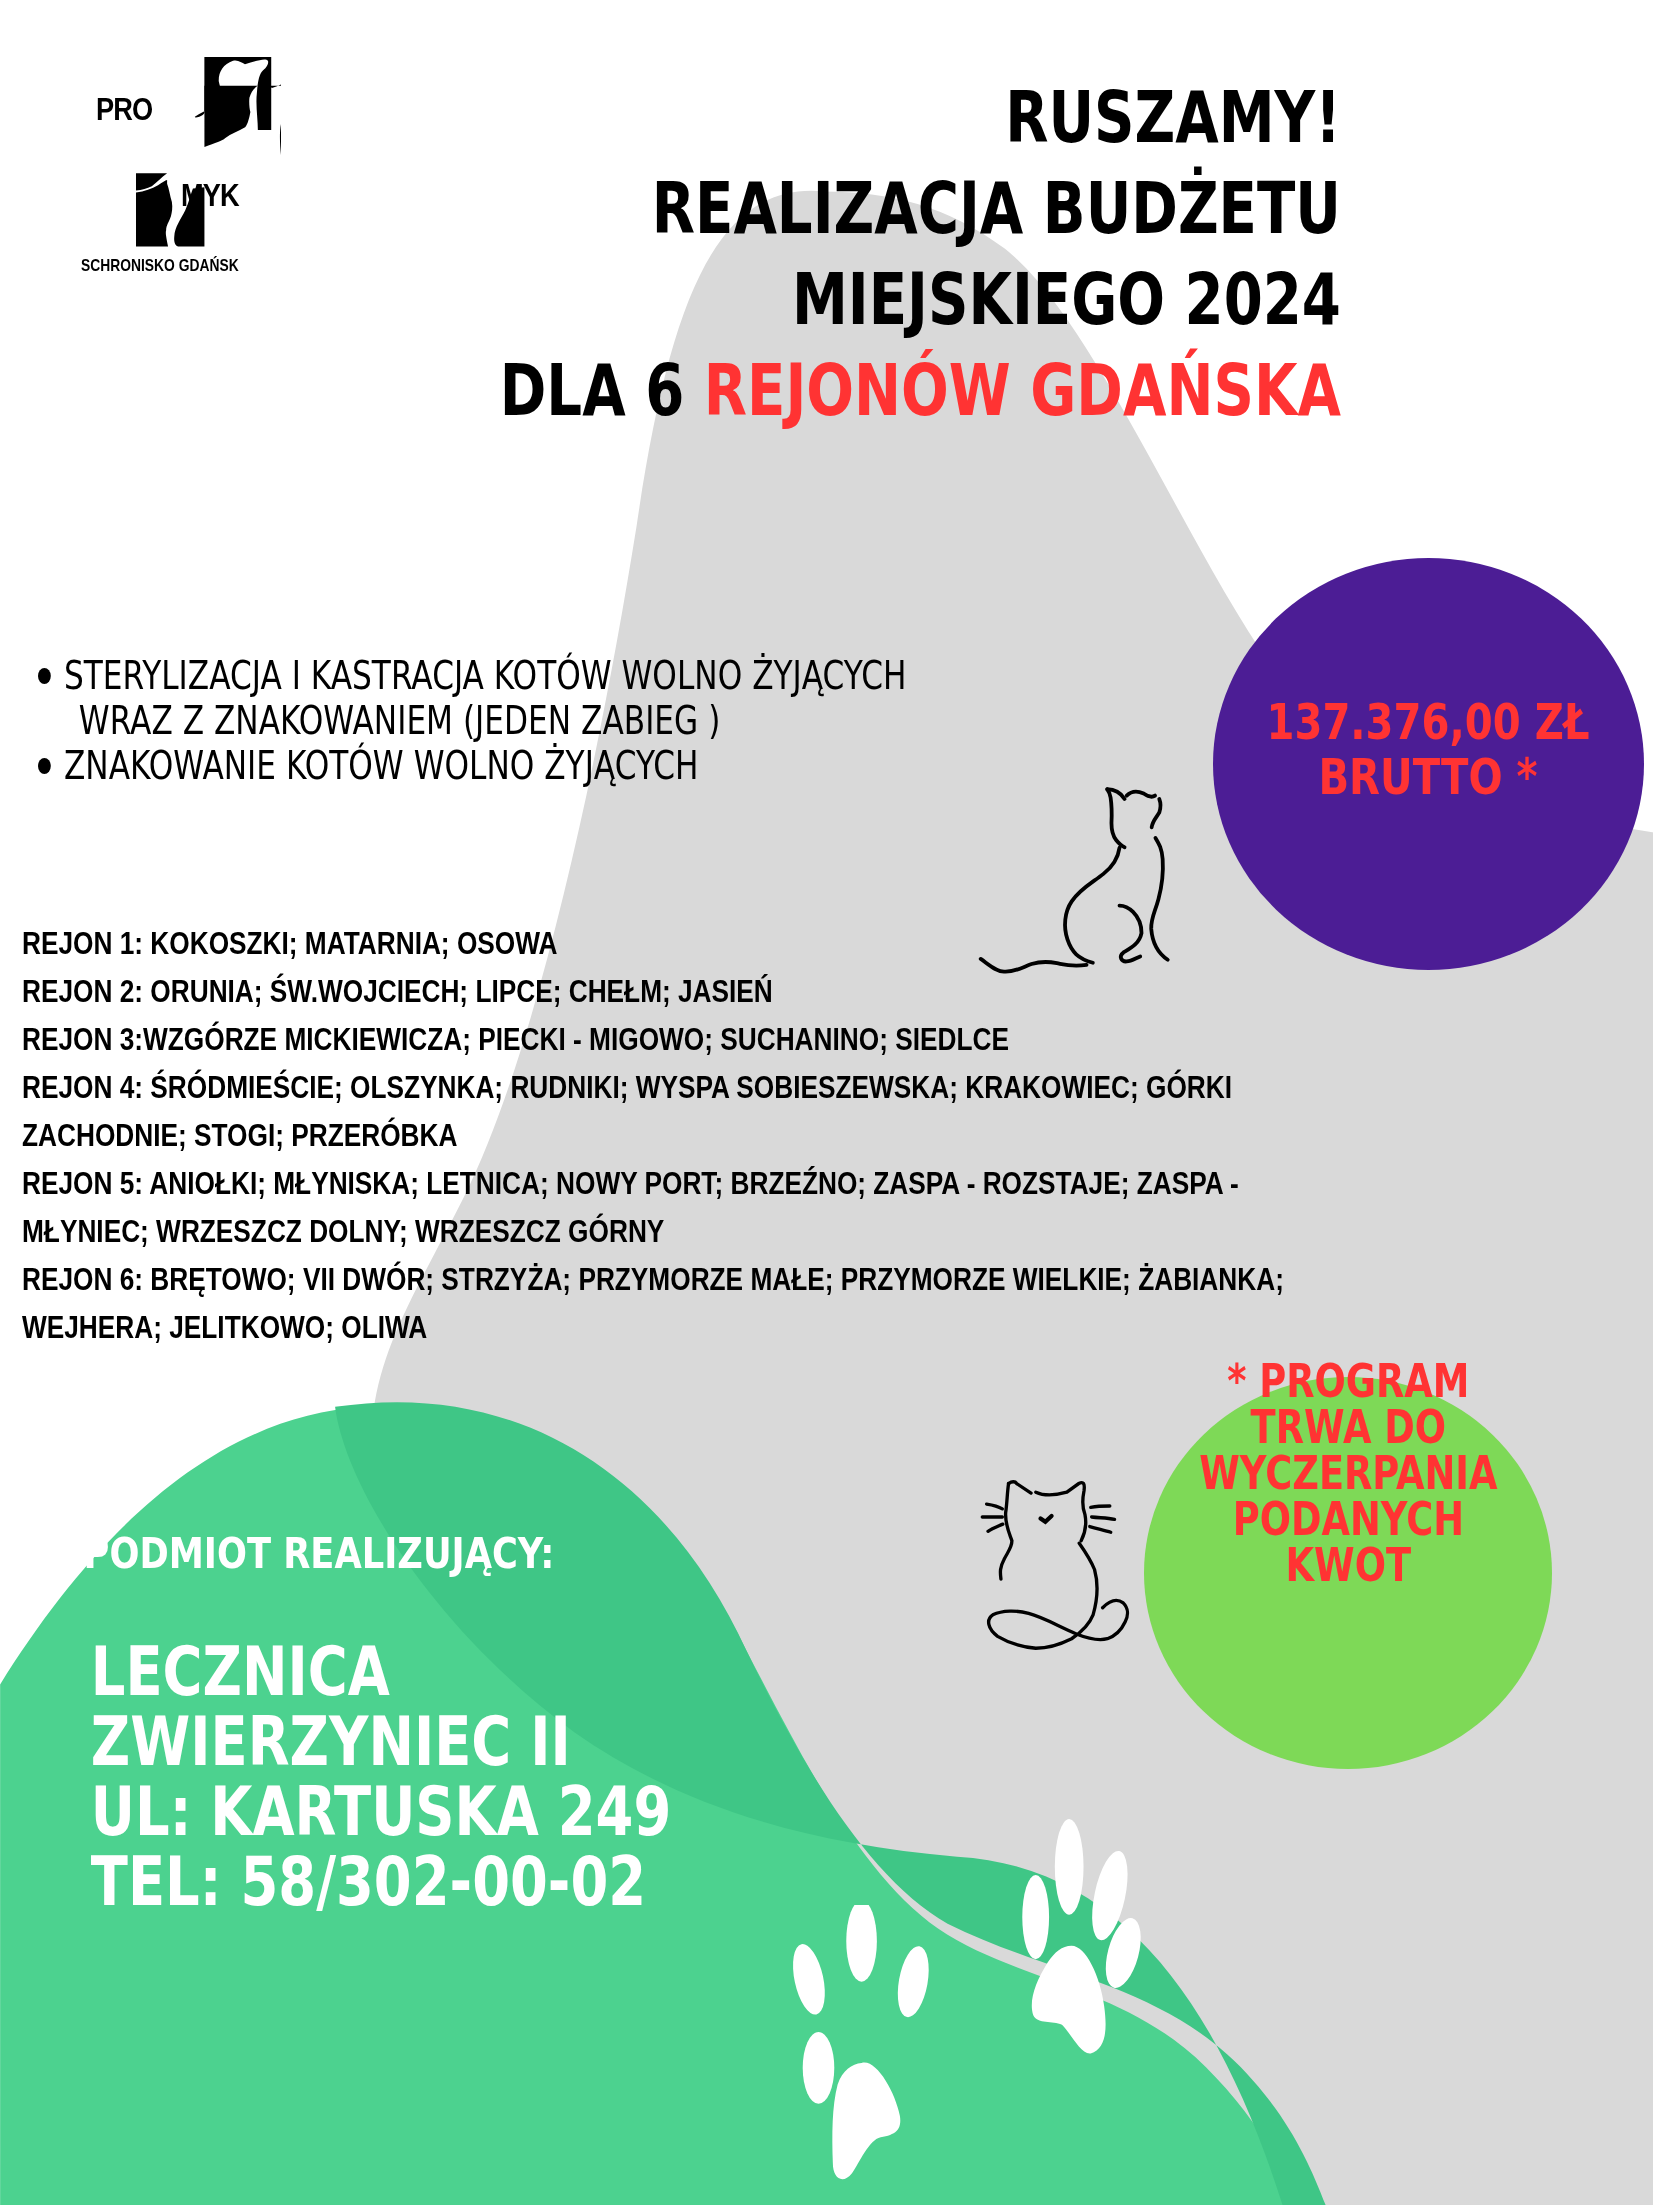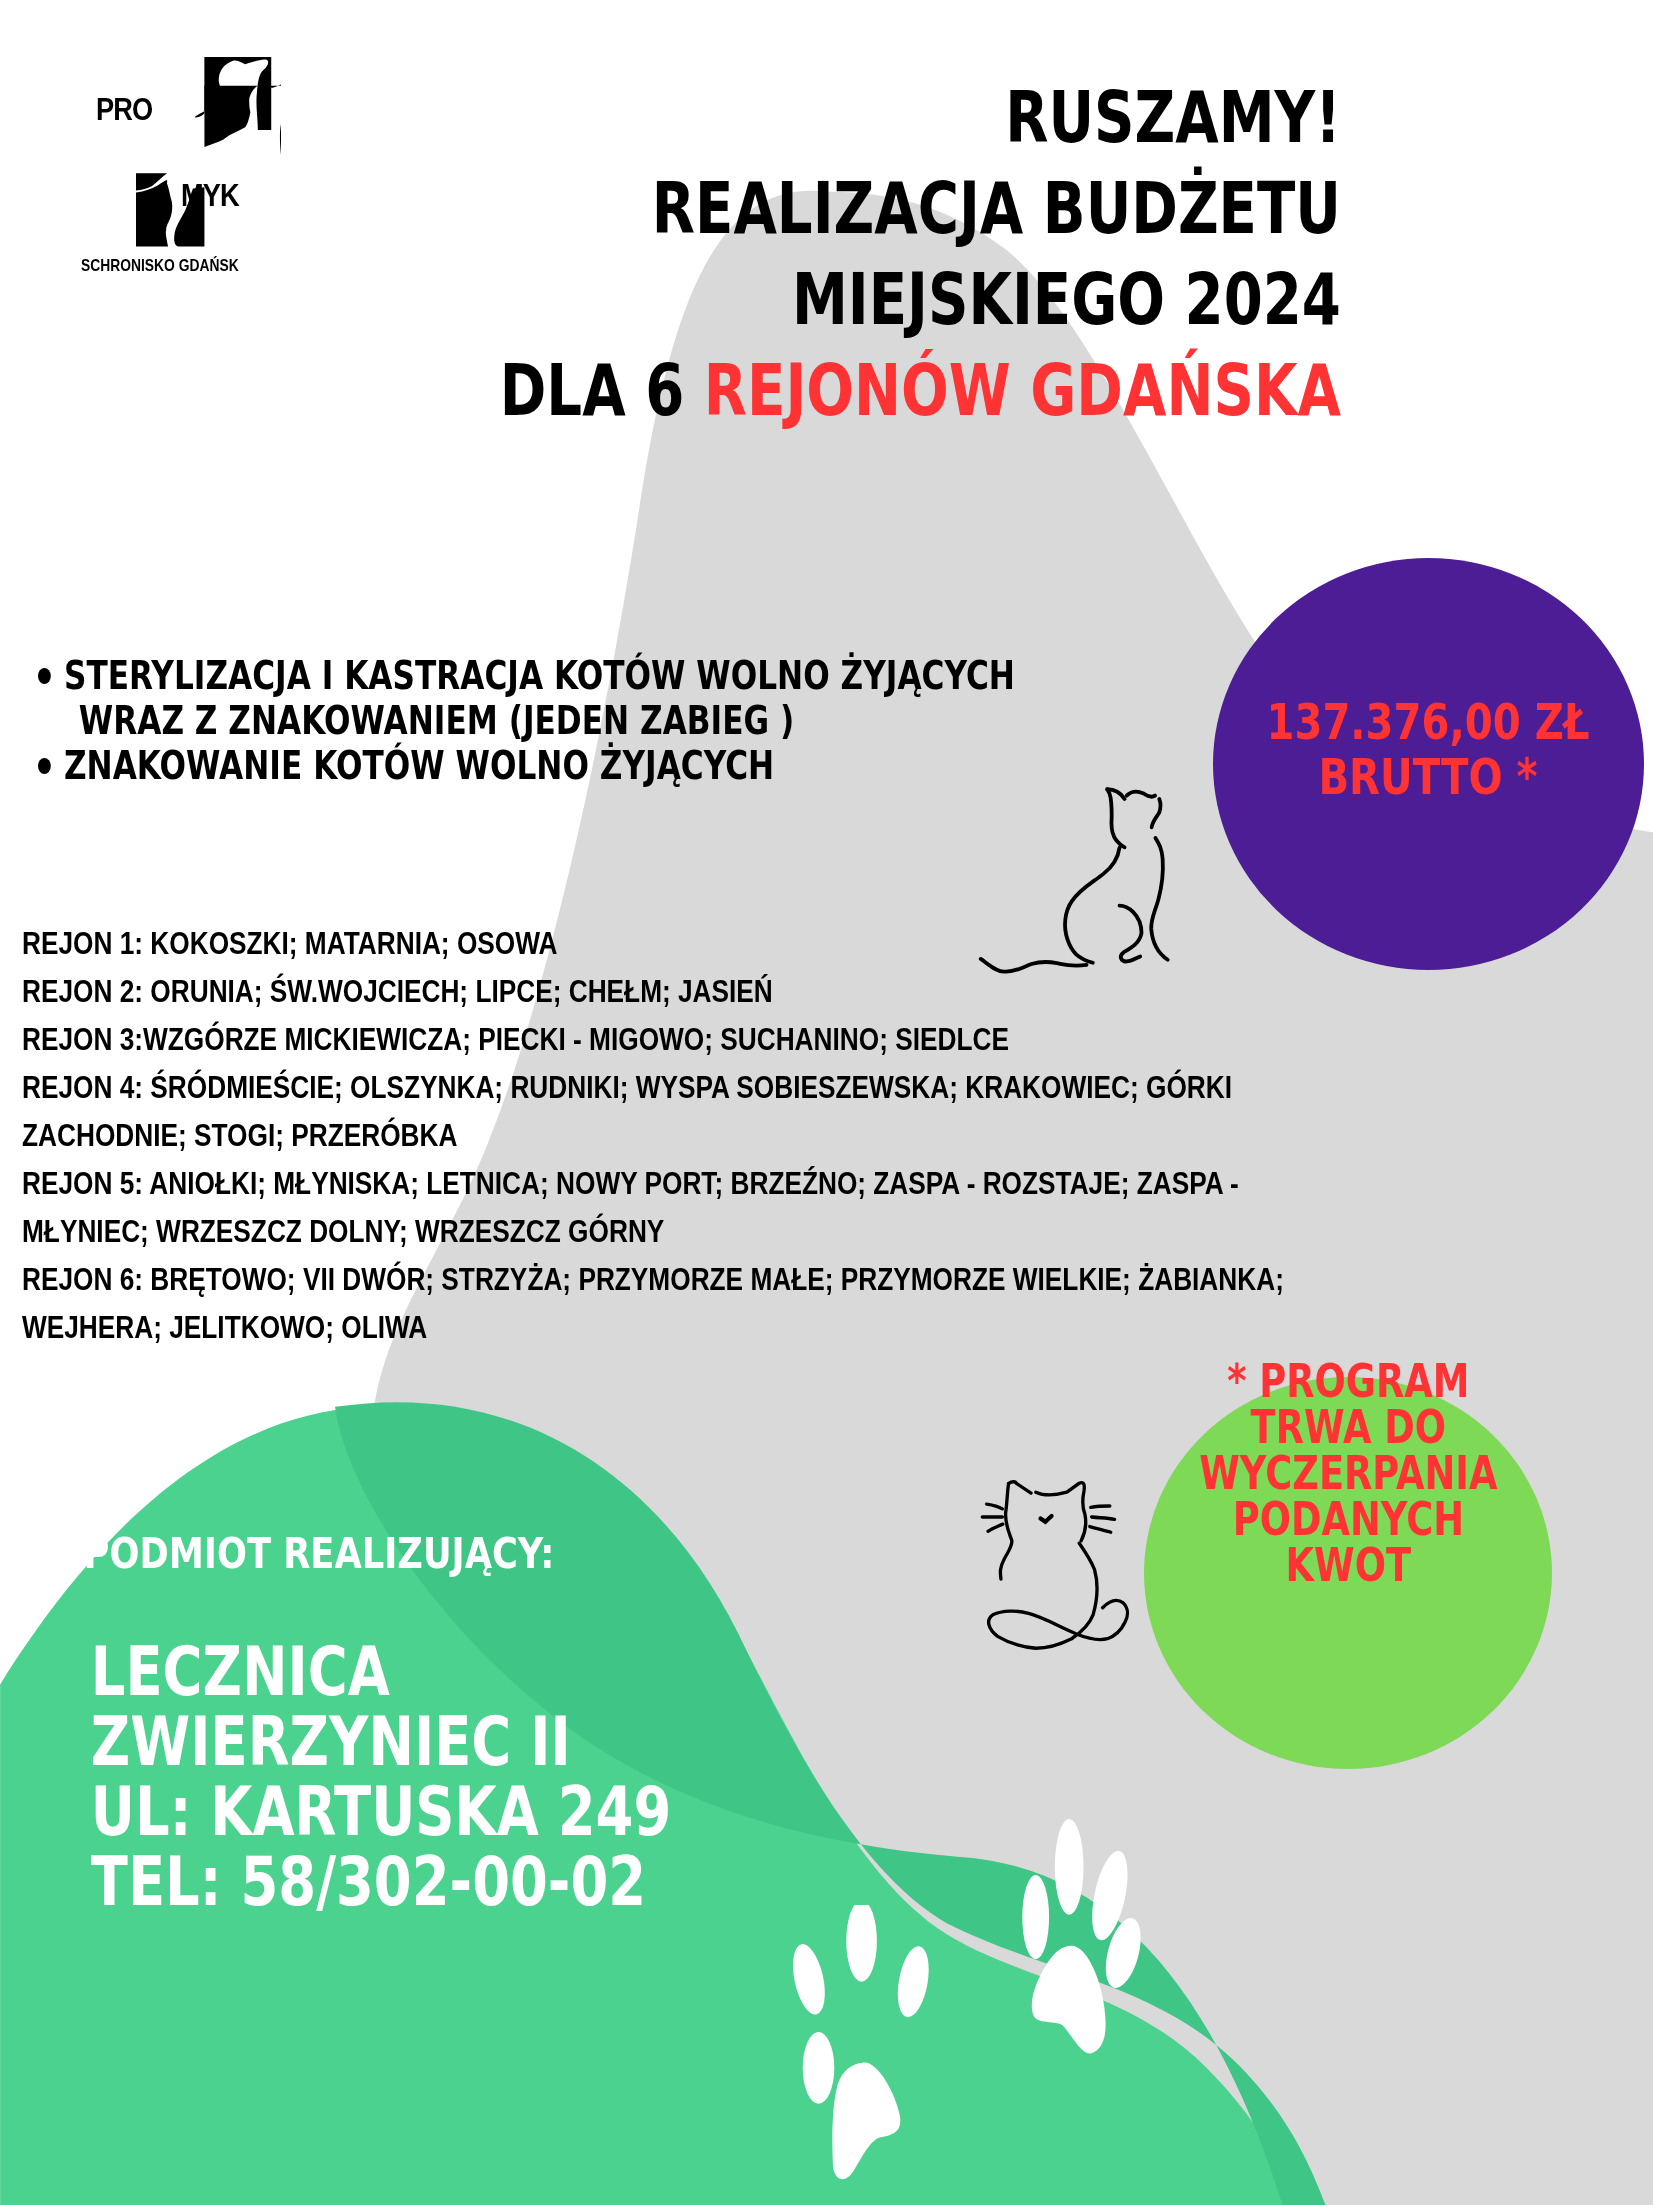--- a/index.html
+++ b/index.html
@@ -6,21 +6,21 @@
   body { width: 1654px; height: 2205px; position: relative; overflow: hidden; background: #ffffff; font-family: "DejaVu Sans", sans-serif; }
   .abs { position: absolute; }
   #bg { position: absolute; left: 0; top: 0; width: 1654px; height: 2205px; }
   .logo { left: 80px; top: 57px; width: 201px; height: 225px; }
   .logo .pro { position: absolute; left: 16.3px; top: 34px; font: bold 32px "Liberation Sans", sans-serif; letter-spacing: -1px; transform: scaleX(0.85); transform-origin: left top; color: #000; }
   .logo .myk { position: absolute; left: 101px; top: 120px; font: bold 32px "Liberation Sans", sans-serif; letter-spacing: -1px; transform: scaleX(0.85); transform-origin: left top; color: #000; }
   .logo .sub { position: absolute; left: 1px; top: 199px; font: bold 16.3px "Liberation Sans", sans-serif; transform: scaleX(0.85); transform-origin: left top; color: #000; white-space: nowrap; }
   .title { left: 191px; top: 72px; width: 1292px; text-align: right; font-family: "DejaVu Sans", sans-serif; font-weight: bold; color: #000; }
   .title .line { font-size: 72px; line-height: 91px; transform: scaleX(0.78); white-space: nowrap; }
   .title .red { color: #ff3333; }
-  .bullets { left: 34px; top: 653px; width: 1196px; font-family: "DejaVu Sans", sans-serif; font-weight: bold; color: #000; }
+  .bullets { left: 34px; top: 653px; width: 1196px; font-family: "DejaVu Sans", sans-serif; font-weight: normal; color: #000; }
   .bullets .b { font-size: 39px; line-height: 45px; white-space: nowrap; transform: scaleX(0.8); transform-origin: left top; }
   .bullets .b .dot { display: inline-block; width: 16.3px; height: 16.3px; border-radius: 50%; background: #000; margin: 0 16.3px 5.7px 4.8px; vertical-align: middle; }
   .bullets .b.cont { padding-left: 56px; }
   .price { left: 1213px; top: 558px; width: 431px; height: 412px; border-radius: 50%; background: #4c1d95; display: flex; align-items: center; justify-content: center; text-align: center; }
   .price .txt { font-family: "DejaVu Sans", sans-serif; font-weight: bold; color: #ff3333; font-size: 49px; line-height: 55px; transform: scaleX(0.82); white-space: nowrap; margin-top: -29px; }
   .regions { left: 21.5px; top: 919px; width: 1618px; font-family: Liberation Sans, sans-serif; font-weight: bold; color: #000; }
   .regions .r { font-size: 32px; line-height: 48px; transform: scaleX(0.82); transform-origin: left top; white-space: nowrap; }
   .note { left: 1144px; top: 1377px; width: 408px; height: 392px; border-radius: 50%; background: #7ed957; display: flex; align-items: flex-start; justify-content: center; text-align: center; }
   .note .txt { font-family: "DejaVu Sans", sans-serif; font-weight: bold; color: #ff3333; font-size: 46px; line-height: 46px; transform: scaleX(0.8); white-space: nowrap; margin-top: -19px; }
   .entity { left: 19px; top: 1527px; width: 718px; text-align: left; color: #fff; font-family: "DejaVu Sans", sans-serif; font-weight: bold; }

